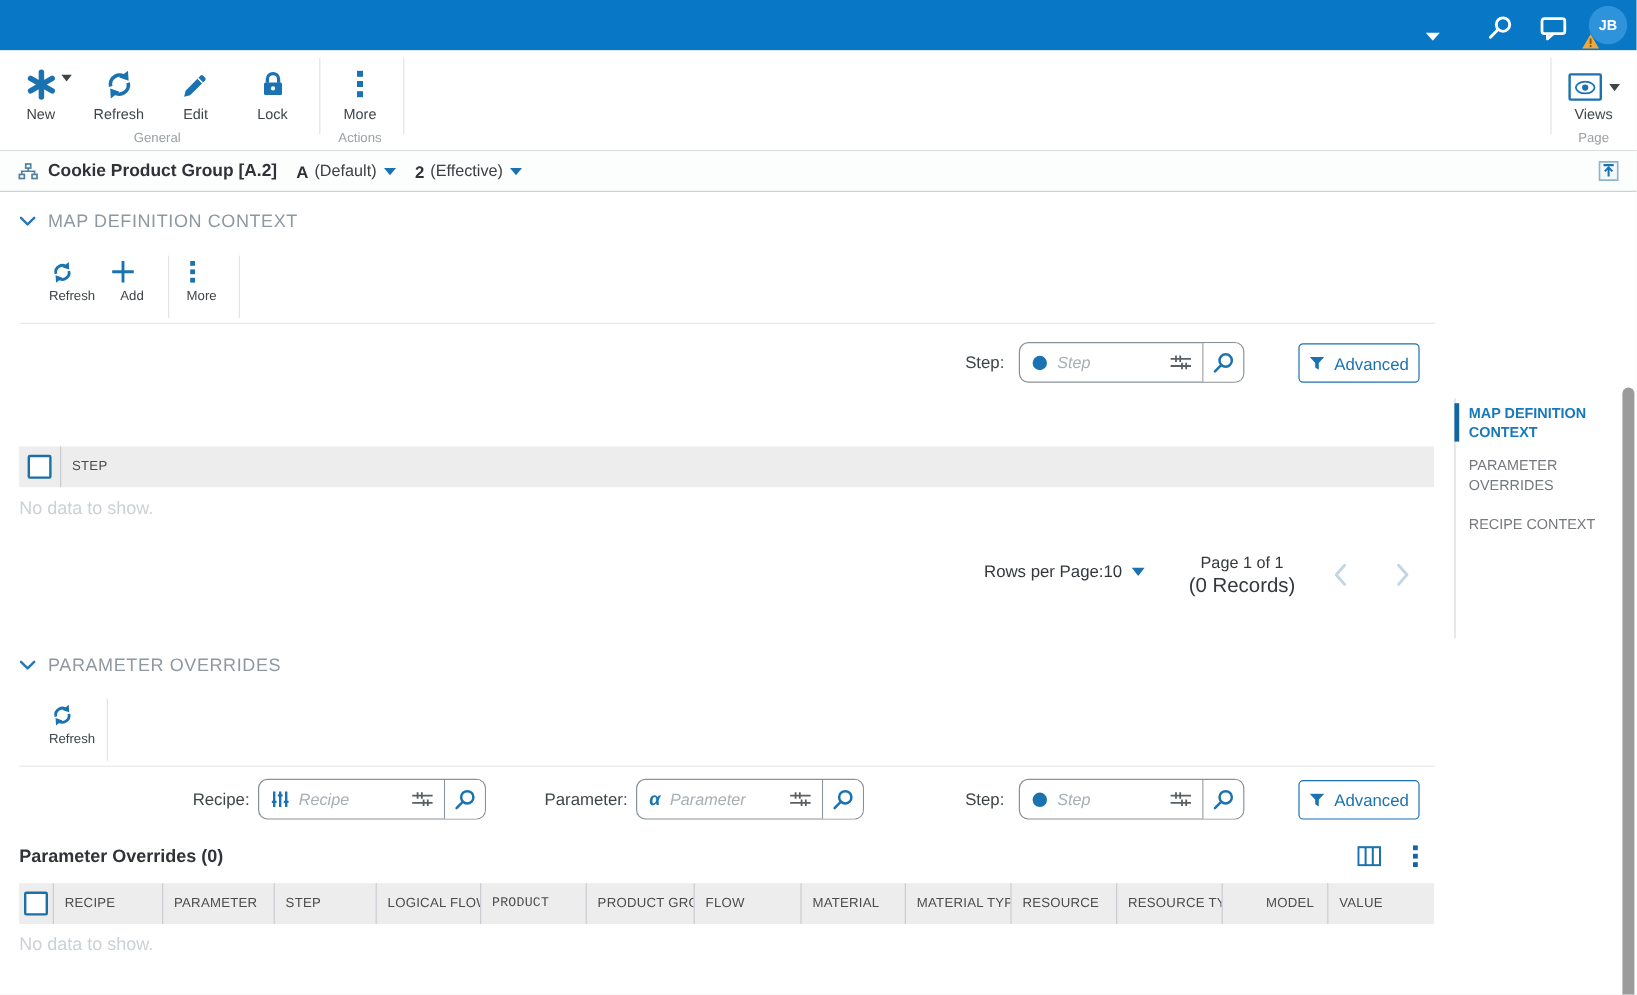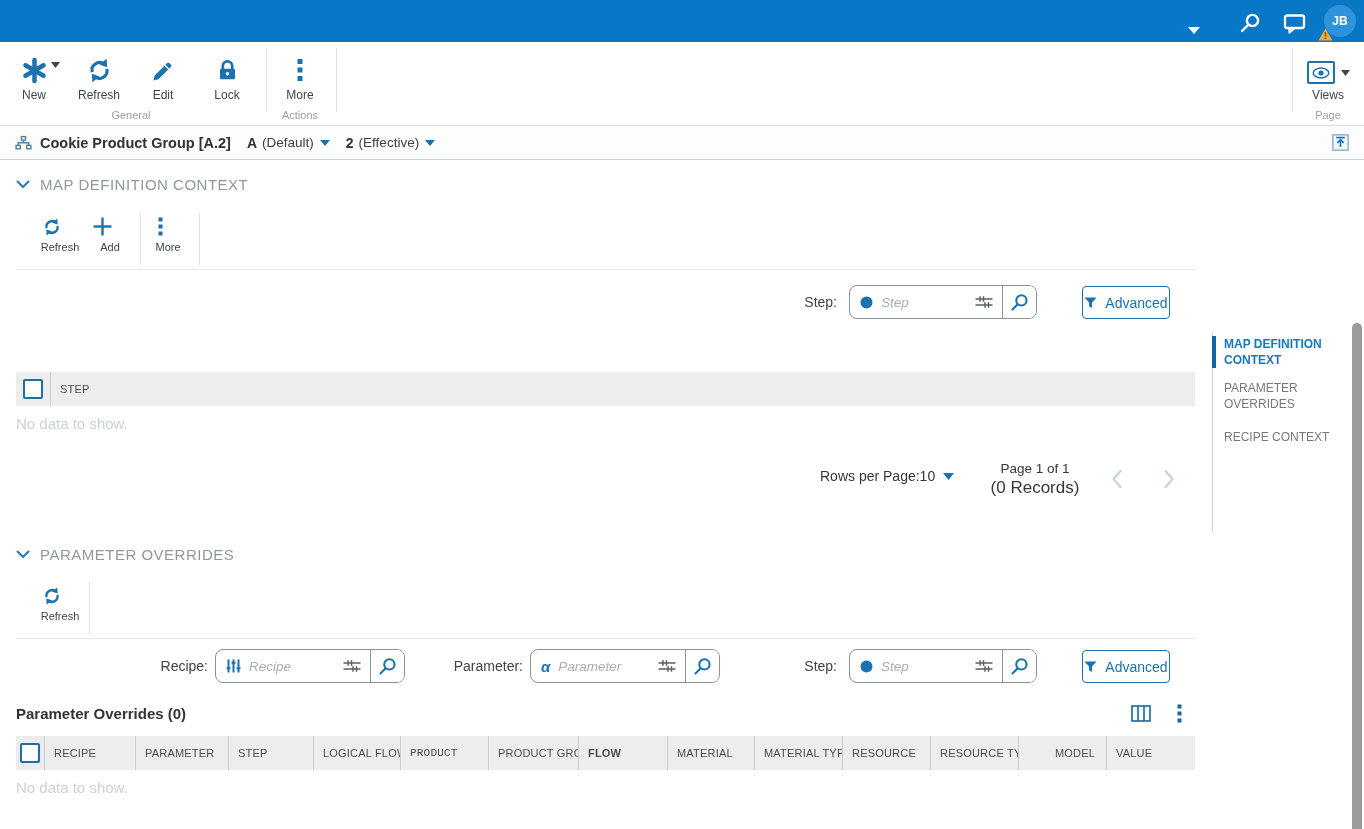--- a/index.html
+++ b/index.html
@@ -56,21 +56,21 @@
   .frow { position:absolute; left:0; width:1364px; height:36px; }
   .flabel { position:absolute; top:0; height:34px; line-height:34px; font-size:14px; color:#3F4447; text-align:right; }
   .searchbox { position:absolute; top:0; height:34px; background:#fff; border:1px solid #8A9196; border-radius:8px; display:flex; align-items:center; overflow:hidden; }
   .sb-icon { margin-left:10px; display:flex; align-items:center; }
   .sb-alpha { font-size:15px; font-weight:bold; font-style:italic; color:#1B72B0; line-height:1; }
   .sb-input { flex:1; min-width:0; border:none; outline:none; background:transparent; font-family:"Liberation Sans",sans-serif; font-size:13.5px; font-style:italic; color:#6a7075; padding:0 4px 0 8px; }
   .sb-input::placeholder { color:#A8AEB3; font-style:italic; }
   .sb-tune { margin-right:8px; display:flex; cursor:pointer; }
   .sb-div { width:1px; height:34px; background:#8A9196; }
   .sb-go { width:33px; height:34px; display:flex; align-items:center; justify-content:center; cursor:pointer; background:#fff; }
-  .adv-btn { position:absolute; top:1px; width:88px; height:33px; border:1px solid #1B72B0; border-radius:4px; background:#fff; display:flex; align-items:center; justify-content:center; gap:8px; cursor:pointer; }
+  .adv-btn { position:absolute; top:1px; width:101px; height:33px; border:1px solid #1B72B0; border-radius:4px; background:#fff; display:flex; align-items:center; justify-content:center; gap:8px; cursor:pointer; }
   .adv-label { font-size:14px; color:#1B72B0; }
 
   .grid-titlebar { position:absolute; left:16px; width:1166px; display:flex; align-items:center; }
   .grid-title { font-size:15px; color:#303438; font-weight:bold; }
   .grid-tools { margin-left:auto; display:flex; align-items:center; gap:26px; }
   .grid-tools > div { display:flex; cursor:pointer; }
 
   .ghead { position:absolute; left:16px; width:1179px; height:34px; background:#EDEDEE; display:flex; }
   .gcell { height:34px; line-height:34px; font-size:11px; color:#4C4C4C; letter-spacing:.2px; padding-left:9px; border-left:1px solid #C9CDD1; white-space:nowrap; overflow:hidden; }
   .gcell-cb { border-left:none; display:flex; align-items:center; justify-content:center; padding-left:0; }
@@ -533,21 +533,21 @@
     <div class="ghead" style="top:576px;">
       <div class="gcell gcell-cb" style="width:28px;">
           <span class="cb"></span>
         </div>
       <div class="gcell" style="width:91px;">RECIPE</div>
       <div class="gcell" style="width:93px;">PARAMETER</div>
       <div class="gcell" style="width:85px;">STEP</div>
       <div class="gcell" style="width:87px;">LOGICAL FLOW</div>
       <div class="gcell" style="width:88px;font-family:Liberation Mono, monospace;">PRODUCT</div>
       <div class="gcell" style="width:90px;">PRODUCT GROUP</div>
-      <div class="gcell" style="width:89px;font-weight:bold;">FLOW</div>
+      <div class="gcell" style="width:89px;">FLOW</div>
       <div class="gcell" style="width:87px;">MATERIAL</div>
       <div class="gcell" style="width:88px;">MATERIAL TYPE</div>
       <div class="gcell" style="width:88px;">RESOURCE</div>
       <div class="gcell" style="width:88px;">RESOURCE TYPE</div>
       <div class="gcell" style="width:88px;padding-left:36px;">MODEL</div>
       <div class="gcell" style="width:89px;">VALUE</div>
     </div>
     <div class="empty-msg" style="top:619px;">No data to show.</div>
 
     <div class="side-nav">

